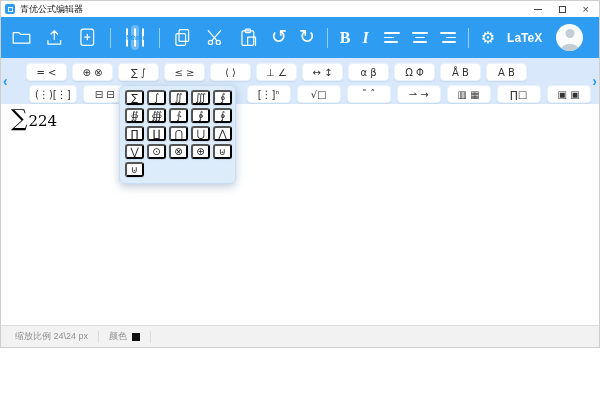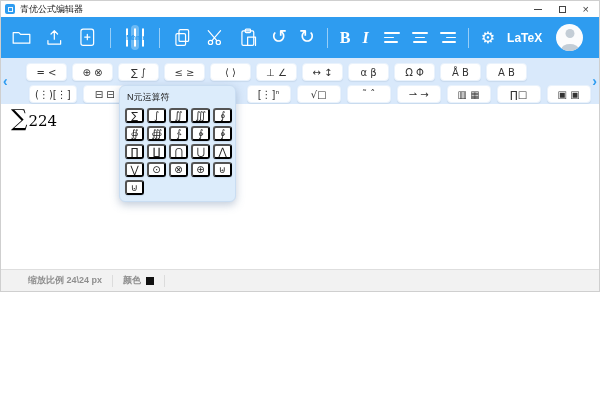--- a/index.html
+++ b/index.html
@@ -1,17 +1,17 @@
 <!DOCTYPE html>
 <html><head>
 <meta charset="utf-8">
 <style>
   * { margin:0; padding:0; box-sizing:border-box; }
   html,body { width:600px; height:400px; overflow:hidden; font-family:"Liberation Sans", sans-serif; }
-  #app { width:600px; height:292px; border:1px solid #cfcfcf; display:flex; flex-direction:column; position:relative; background:#fff; }
+  #app { width:600px; height:348px; border:1px solid #cfcfcf; display:flex; flex-direction:column; position:relative; background:#fff; }
 
   
   .titlebar { height:16px; background:#fff; display:flex; align-items:center; padding:0 10px 0 4px; flex:0 0 auto; }
   .app-icon { width:10px; height:10px; background:#2e9cf0; border-radius:2px; display:flex; align-items:center; justify-content:center; }
   .app-icon i { display:block; width:5px; height:5px; border:1px solid rgba(255,255,255,.9); }
   .win-title { font-size:9px; color:#222; margin-left:5px; }
   .win-controls { margin-left:auto; display:flex; align-items:center; gap:17px; }
   .wc-min { width:8px; height:1px; background:#444; display:block; }
   .wc-max { width:7px; height:7px; border:1px solid #444; display:block; }
   .wc-close { font-size:11px; line-height:1; color:#444; }
@@ -56,21 +56,21 @@
   .dd-grid { display:grid; grid-template-columns:repeat(5,19px); gap:3px; }
   .dd-btn { height:15px; background:#fff; border-radius:3px; font-size:10px; color:#222; display:flex; align-items:center; justify-content:center; box-shadow:0 1px 1px rgba(120,150,180,.22); font-family:"DejaVu Sans", sans-serif; }
 
   
   .canvas { flex:1 1 auto; background:#fff; position:relative; }
   .formula { position:absolute; left:10px; top:1px; display:flex; align-items:baseline; font-family:"DejaVu Serif", serif; color:#000; }
   .formula .sigma { font-size:23px; }
   .formula .digits { font-size:15px; margin-left:1px; }
 
   
-  .statusbar { height:22px; background:#f2f2f2; border-top:1px solid #dedede; display:flex; align-items:center; font-size:9px; color:#8f8f8f; padding:0 27px; gap:10px; flex:0 0 auto;font-weight:bold; }
+  .statusbar { height:22px; background:#f2f2f2; border-top:1px solid #dedede; display:flex; align-items:center; font-size:9px; color:#8f8f8f; padding:0 14px; gap:10px; flex:0 0 auto; }
   .ssep { width:1px; height:12px; background:#dcdcdc; }
   .swatch { width:8px; height:8px; background:#111; display:inline-block; margin-left:5px; }
   .status-item { display:flex; align-items:center; }
 </style>
 </head>
 <body>
 
 <div id="app">
 
   <div class="titlebar">
@@ -206,21 +206,20 @@
           <button class="pbtn">˜ ˆ</button>
           <button class="pbtn">⇀ →</button>
           <button class="pbtn">▥ ▦</button>
           <button class="pbtn">∏□</button>
           <button class="pbtn">▣ ▣</button>
         </div>
     </div>
   </div>
 
   <div class="dropdown">
-    <div class="dd-title">N元运算符</div>
     <div class="dd-grid">
         <button class="dd-btn">∑</button>
         <button class="dd-btn">∫</button>
         <button class="dd-btn">∬</button>
         <button class="dd-btn">∭</button>
         <button class="dd-btn">∮</button>
         <button class="dd-btn">∯</button>
         <button class="dd-btn">∰</button>
         <button class="dd-btn">∱</button>
         <button class="dd-btn">∲</button>

